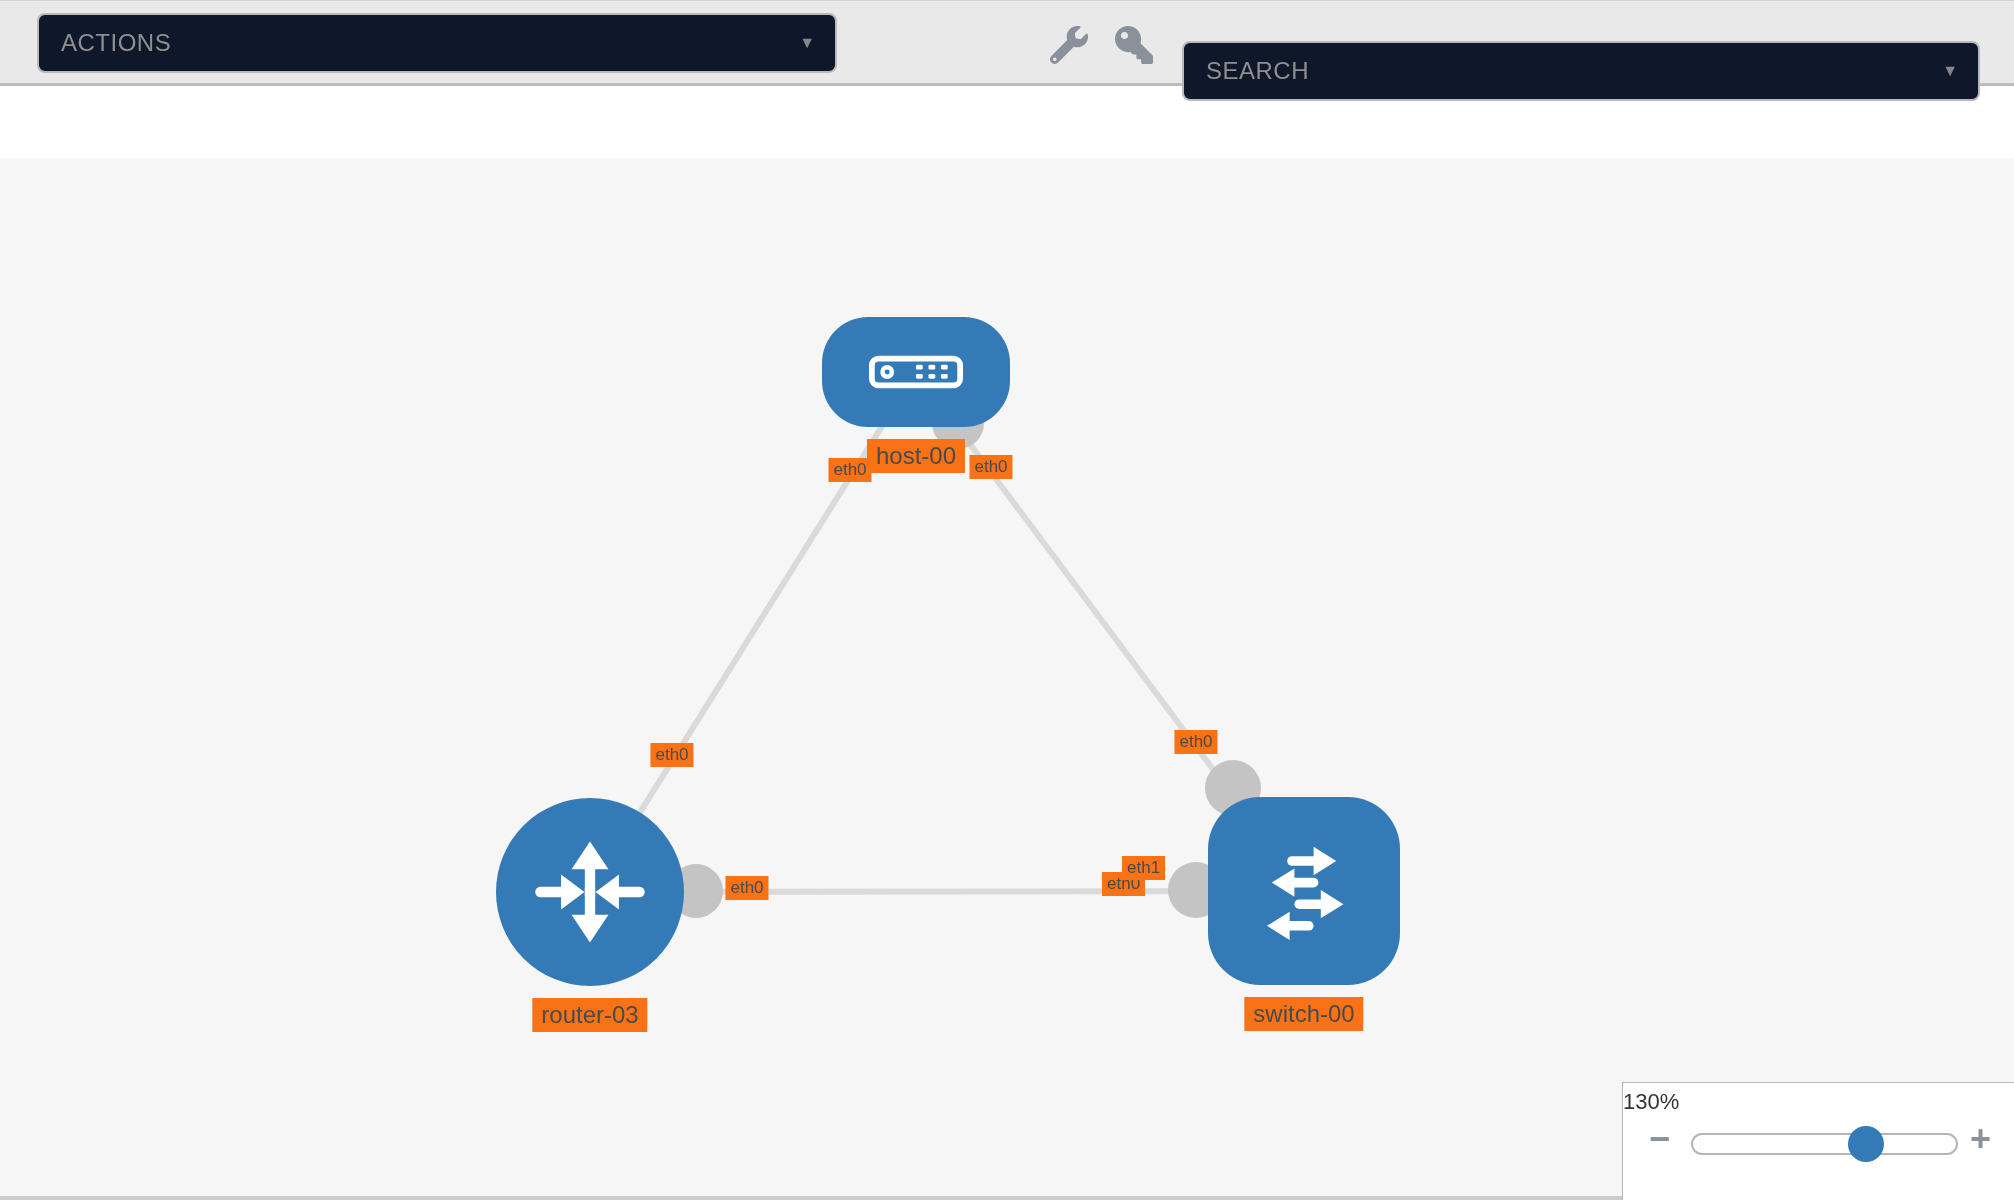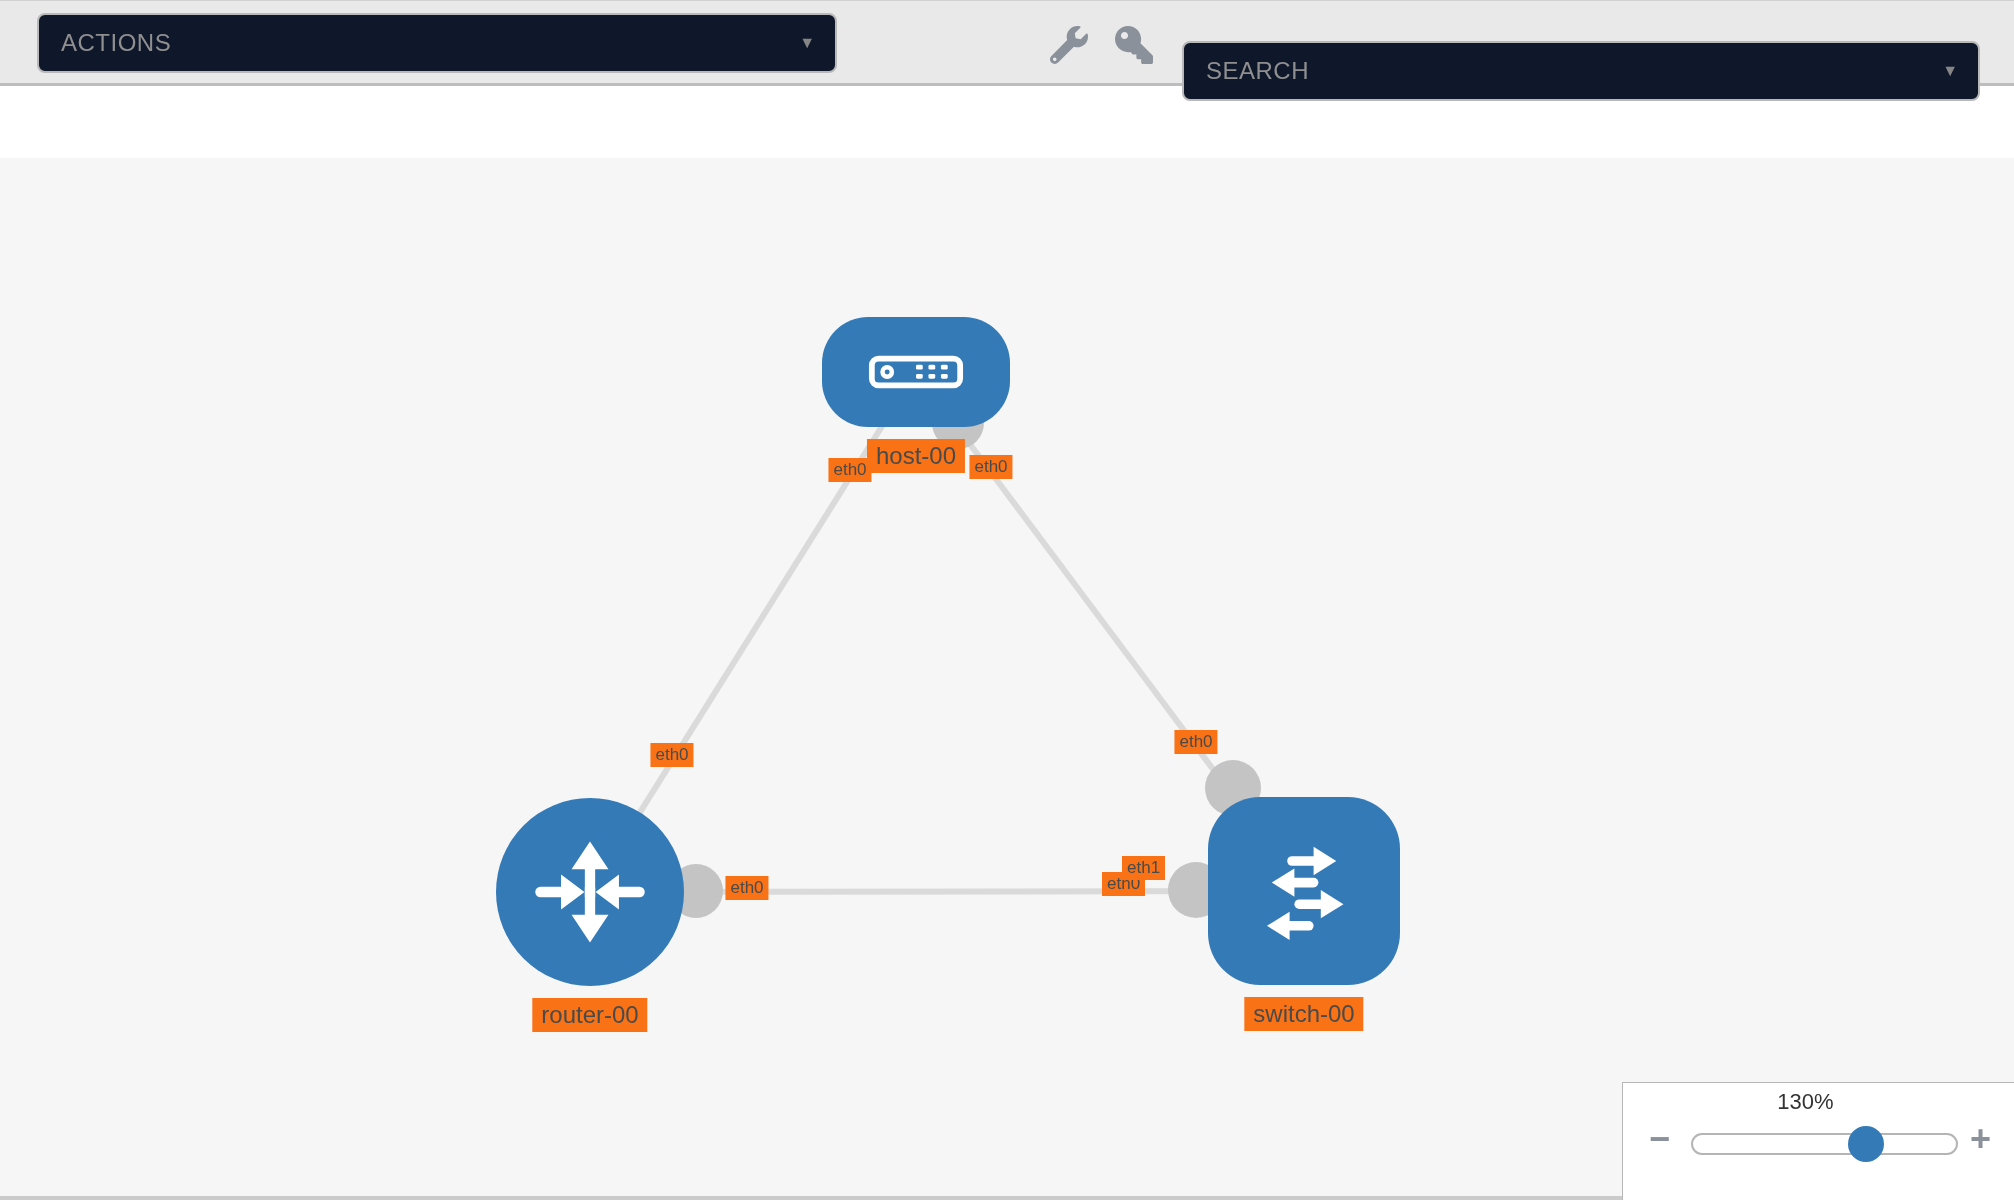--- a/index.html
+++ b/index.html
@@ -50,21 +50,21 @@
   .node-switch{left:1208px;top:639px;width:192px;height:188px;border-radius:52px;}
 
   .chip{position:absolute;background:#f97316;color:var(--chip-text);white-space:nowrap;z-index:3;}
   .node-label{font-size:24px;padding:3px 9px;transform:translateX(-50%);}
   .iface-label{font-size:17px;padding:2px 5px;transform:translateX(-50%);}
   .iface-abs{transform:none;}
 
   
   .zoom-panel{position:absolute;left:1622px;top:1082px;width:392px;height:118px;background:#fff;
               border-left:1px solid #b7b7b7;border-top:1px solid #b7b7b7;z-index:5;}
-  .zoom-level{position:absolute;left:0;right:26px;top:6px;text-align:center;
+  .zoom-level{position:absolute;left:0;right:26px;top:6px;text-align:left;
               font-size:22px;color:#333;}
   .zoom-minus,.zoom-plus{position:absolute;top:38px;font-size:36px;font-weight:bold;
               color:var(--icon-gray);line-height:1;cursor:pointer;}
   .zoom-minus{left:26px;}
   .zoom-plus{left:347px;}
   .zoom-track{position:absolute;left:68px;top:50px;width:267px;height:22px;background:#fff;
               border:2px solid #b5b5b5;border-radius:12px;cursor:pointer;}
   .zoom-handle{position:absolute;left:155px;top:-9px;width:36px;height:36px;border-radius:50%;
               background:var(--node-fill);cursor:grab;}
 </style>
@@ -146,21 +146,21 @@
             <polygon points="25,43 41,33 41,53" stroke-width="2"></polygon>
           <path d="M46 61 H68"></path>
             <polygon points="81,61 65,51 65,71" stroke-width="2"></polygon>
           <path d="M54 79 H34"></path>
             <polygon points="21,79 37,69 37,89" stroke-width="2"></polygon>
         </g>
       </svg>
     </div>
 
     <div class="chip node-label" style="left:916px;top:281px;">host-00</div>
-    <div class="chip node-label" style="left:590px;top:840px;">router-00</div>
+    <div class="chip node-label" style="left:590px;top:840px;">router-03</div>
     <div class="chip node-label" style="left:1304px;top:839px;">switch-00</div>
 
     <div class="chip iface-label" style="left:850px;top:300px;">eth0</div>
     <div class="chip iface-label" style="left:991px;top:297px;">eth0</div>
     <div class="chip iface-label" style="left:672px;top:585px;">eth0</div>
     <div class="chip iface-label" style="left:1196px;top:572px;">eth0</div>
     <div class="chip iface-label" style="left:747px;top:718px;">eth0</div>
     <div class="chip iface-label iface-abs" style="left:1102px;top:714px;">eth0</div>
     <div class="chip iface-label iface-abs" style="left:1122px;top:698px;">eth1</div>
   </div>

